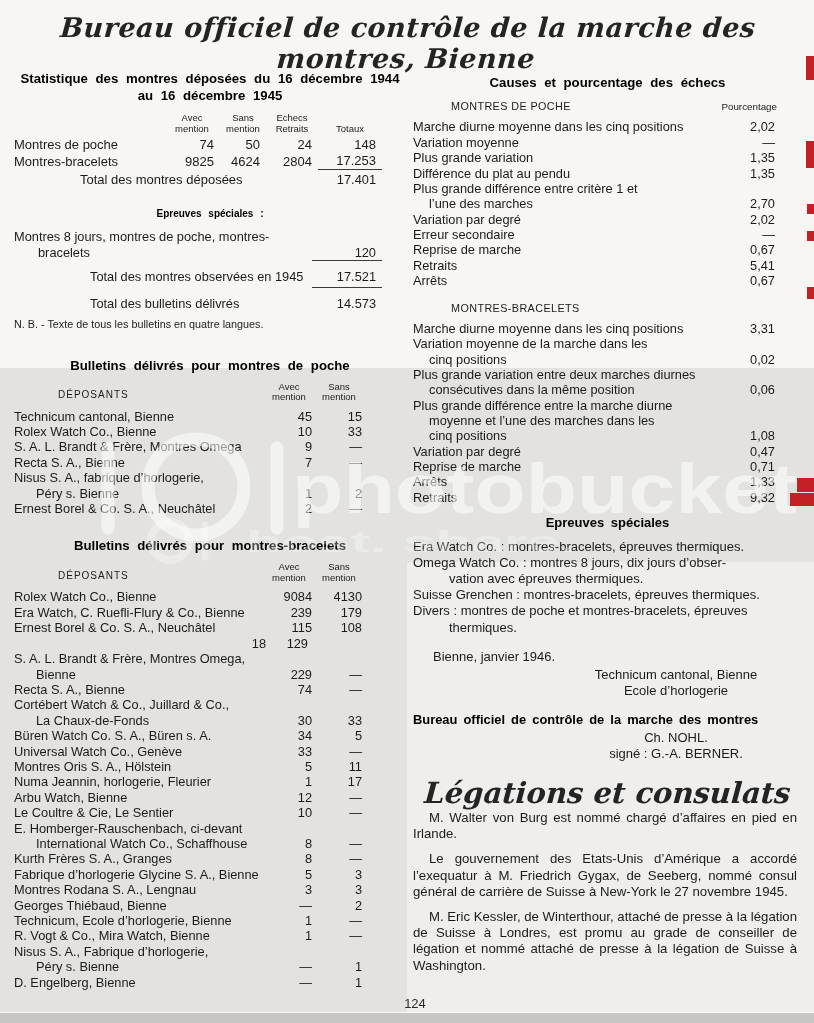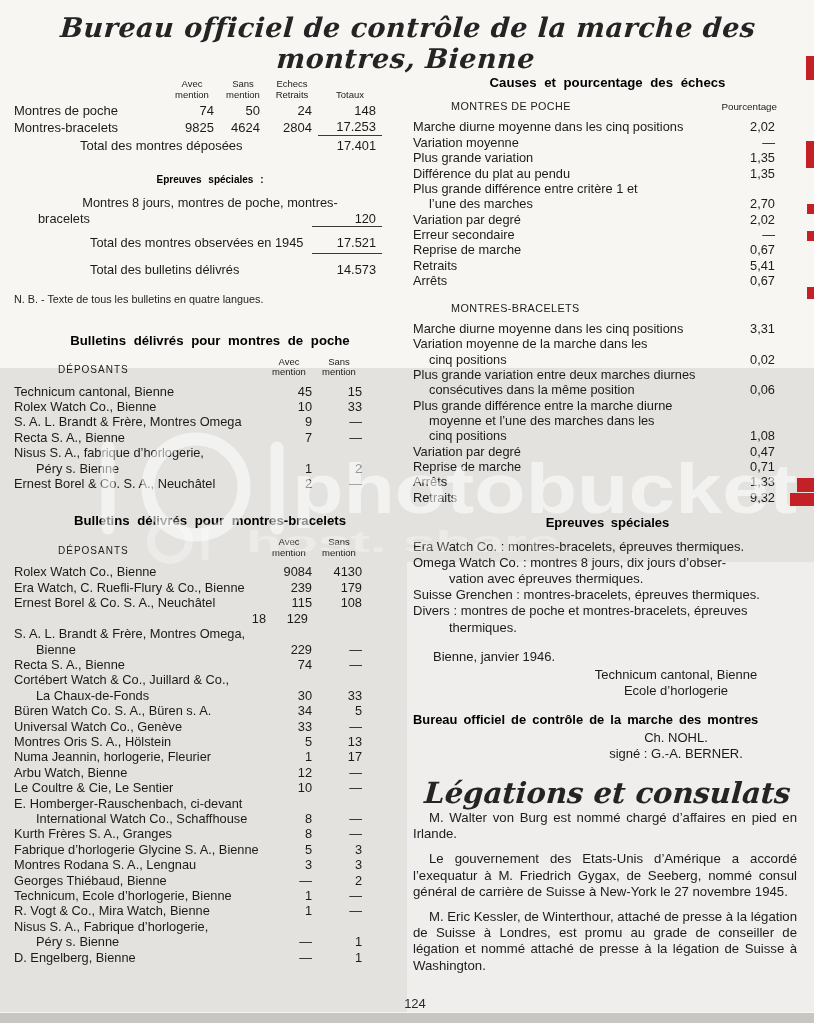--- a/index.html
+++ b/index.html
@@ -22,27 +22,27 @@
 
   
   .stat-grid{display:grid;grid-template-columns:150px 56px 46px 52px 64px;width:368px;align-items:end;}
   .stat-grid .ch{font-size:9.5px;line-height:10.5px;text-align:center;padding-bottom:3px;}
   .stat-grid .num, .stat-grid .lbl{font-size:13px;line-height:16px;}
   .num{text-align:right;padding-right:6px;}
   .rule-b{border-bottom:1.3px solid #3a3a3a;}
   .stat-total{display:grid;grid-template-columns:304px 64px;width:368px;margin-top:2px;}
   .stat-total .lbl{text-indent:66px;font-size:13px;}
 
-  .ep-item-l1{margin-top:3px;text-align:center;}
+  .ep-item-l1{margin-top:3px;}
   .flexrow{display:flex;justify-content:space-between;width:368px;}
   .ind24{padding-left:24px;}
   .vcell{width:64px;text-align:right;padding-right:6px;}
   .tot-row{display:flex;justify-content:space-between;width:368px;margin-top:6px;line-height:20px;}
   .tot-row .lbl{text-indent:76px;}
-  .nb{font-size:10.8px;margin-top:12px;color:#222;}
+  .nb{font-size:10.8px;margin-top:3px;color:#222;}
 
   
   .dep-head{display:grid;grid-template-columns:1fr 46px 54px;width:352px;align-items:end;margin-top:8px;margin-bottom:6px;}
   .dep-head .dp{font-size:10px;letter-spacing:1px;padding-left:44px;}
   .dep-head .ch{font-size:9.5px;line-height:10.5px;text-align:center;}
   .trow{display:grid;grid-template-columns:1fr 46px 54px;width:352px;}
   .trow .num:last-child{padding-right:4px;}
   .trow .num{padding-right:0;}
   .tline1{width:352px;}
   .cont{padding-left:22px;}
@@ -87,20 +87,24 @@
 
 <div class="page">
   <div class="band-gray"></div>
   <div class="band-light"></div>
   <div class="bottom-bar"></div>
 
   <div class="doc-title">Bureau officiel de contrôle de la marche des montres, Bienne</div>
 
   <div class="col col-left">
 
+    <div class="sec-head">
+      <div>Statistique des montres déposées du 16 décembre 1944</div>
+      <div>au 16 décembre 1945</div>
+    </div>
 
     <div class="stat-grid" style="margin-top:9px;">
       <div></div>
       <div class="ch">
           <div>Avec</div>
           <div>mention</div>
         </div>
       <div class="ch">
           <div>Sans</div>
           <div>mention</div>
@@ -249,21 +253,21 @@
         <div class="num">5</div>
       </div>
     <div class="trow">
         <div>Universal Watch Co., Genève</div>
         <div class="num">33</div>
         <div class="num">—</div>
       </div>
     <div class="trow">
         <div>Montres Oris S. A., Hölstein</div>
         <div class="num">5</div>
-        <div class="num">13</div>
+        <div class="num">11</div>
       </div>
     <div class="trow">
         <div>Numa Jeannin, horlogerie, Fleurier</div>
         <div class="num">1</div>
         <div class="num">17</div>
       </div>
     <div class="trow">
         <div>Arbu Watch, Bienne</div>
         <div class="num">12</div>
         <div class="num">—</div>

